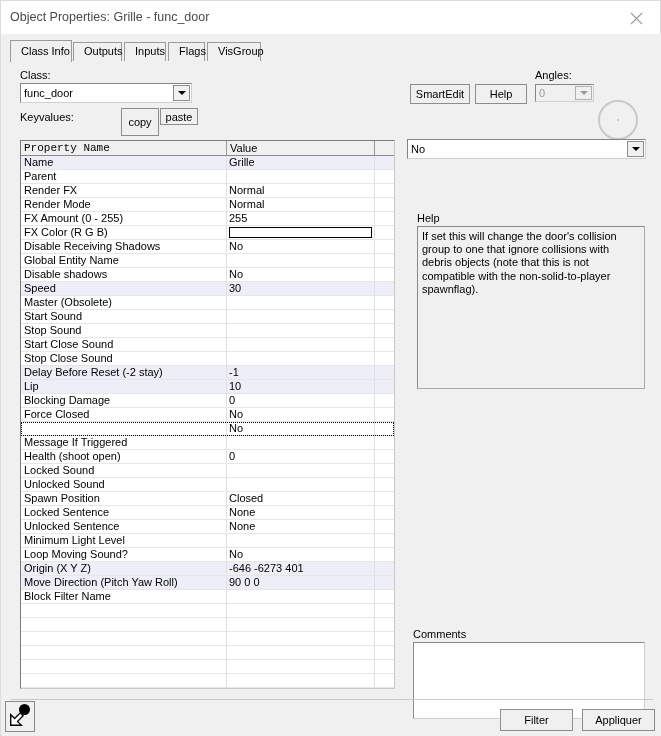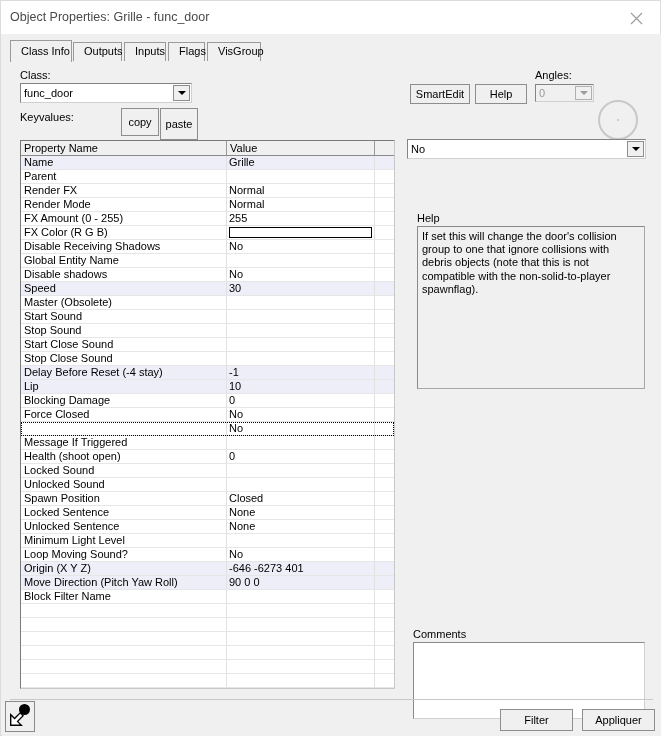--- a/index.html
+++ b/index.html
@@ -324,21 +324,21 @@
       <span class="cval">func_door</span>
       <span class="carrow">
           <span class="tri"></span>
         </span>
     </div>
 
     <div class="lbl" style="left:18px; top:77px;">Keyvalues:</div>
     <div class="btn" style="position:absolute; left:119px; top:74px; width:38px; height:28px;">
       <span>copy</span>
     </div>
-    <div class="btn" style="position:absolute; left:158px; top:74px; width:38px; height:32px;">
+    <div class="btn" style="position:absolute; left:158px; top:74px; width:38px; height:17px;">
       <span>paste</span>
     </div>
 
     <div class="btn" style="position:absolute; left:408px; top:50px; width:60px; height:20px; background:#efefef;">
       <span>SmartEdit</span>
     </div>
     <div class="btn" style="position:absolute; left:473px; top:50px; width:52px; height:20px;">
       <span>Help</span>
     </div>
 
@@ -355,21 +355,21 @@
 
     <div class="combo" style="left:405px; top:105px; width:239px; height:20px;">
       <span class="cval">No</span>
       <span class="carrow">
           <span class="tri"></span>
         </span>
     </div>
 
     <div id="grid">
       <div id="grid-header">
-        <div class="hcell" style="left:0px; width:206px;">Property Name</div>
+        <div class="hcell" style="left:0px; width:206px;font-family:Liberation Mono, monospace;">Property Name</div>
         <div class="hcell" style="left:206px; width:148px;">Value</div>
         <div class="hcell" style="left:354px; width:21px; border-right:none;"></div>
       </div>
       <div id="grid-body">
           <div class="grow alt">
             <div class="gsep1"></div>
             <div class="gsep2"></div>
             <div class="gname">Name</div>
             <div class="gval">Grille</div>
           </div>
@@ -453,21 +453,21 @@
           </div>
           <div class="grow">
             <div class="gsep1"></div>
             <div class="gsep2"></div>
             <div class="gname">Stop Close Sound</div>
             <div class="gval"></div>
           </div>
           <div class="grow alt">
             <div class="gsep1"></div>
             <div class="gsep2"></div>
-            <div class="gname">Delay Before Reset (-4 stay)</div>
+            <div class="gname">Delay Before Reset (-2 stay)</div>
             <div class="gval">-1</div>
           </div>
           <div class="grow alt">
             <div class="gsep1"></div>
             <div class="gsep2"></div>
             <div class="gname">Lip</div>
             <div class="gval">10</div>
           </div>
           <div class="grow">
             <div class="gsep1"></div>

